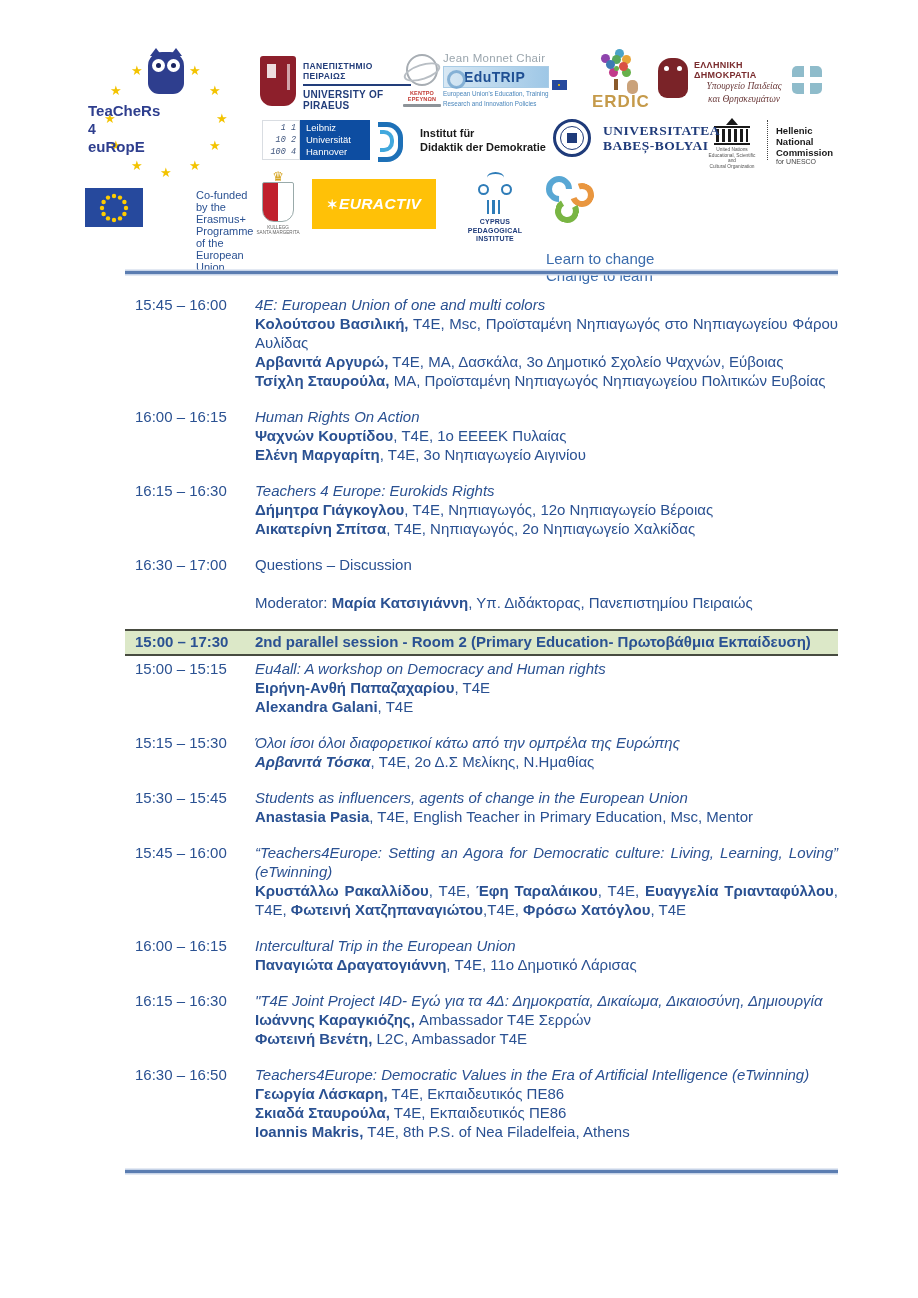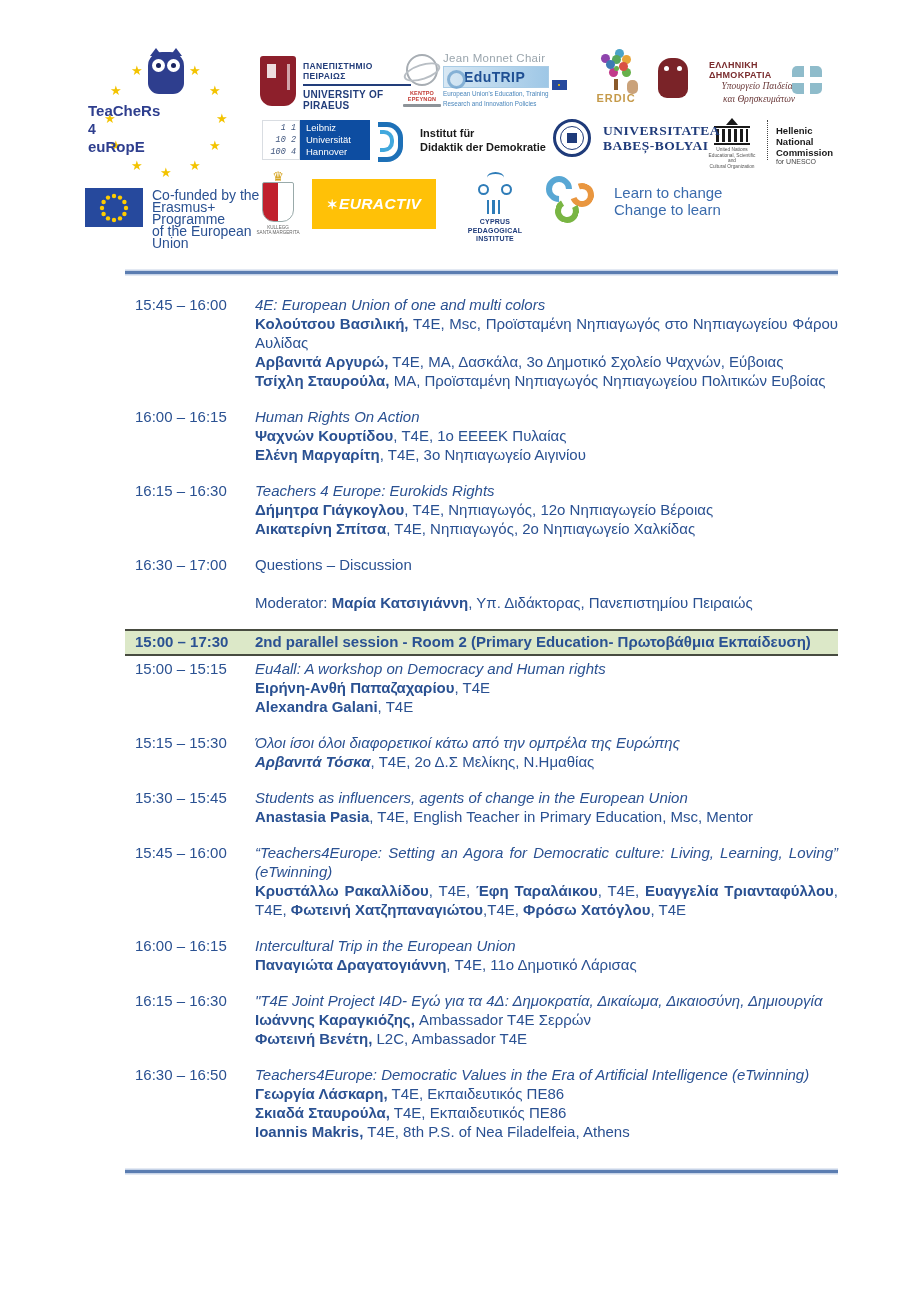--- a/index.html
+++ b/index.html
@@ -29,21 +29,21 @@
   .t4e-t2{top:75px;font-size:14px;}
   .t4e-t3{top:92px;font-size:15px;}
 
   .erasmus{left:85px;top:188px;width:175px;display:flex;gap:9px;}
   .eu-flag{flex:0 0 58px;width:58px;height:39px;background:#26499d;position:relative;}
   .eu-stars{position:absolute;left:28px;top:19px;width:2px;height:2px;border-radius:50%;
     box-shadow:12px 0 0 1.2px #ffcc00,10.4px 6px 0 1.2px #ffcc00,6px 10.4px 0 1.2px #ffcc00,
     0 12px 0 1.2px #ffcc00,-6px 10.4px 0 1.2px #ffcc00,-10.4px 6px 0 1.2px #ffcc00,
     -12px 0 0 1.2px #ffcc00,-10.4px -6px 0 1.2px #ffcc00,-6px -10.4px 0 1.2px #ffcc00,
     0 -12px 0 1.2px #ffcc00,6px -10.4px 0 1.2px #ffcc00,10.4px -6px 0 1.2px #ffcc00;}
-  .er-text{font-size:14px;line-height:12px;color:#2a5192;padding-top:1px;}
+  .er-text{font-size:11px;line-height:12px;color:#2a5192;padding-top:1px;margin-left:44px;}
 
   .upa{left:260px;top:56px;display:flex;gap:7px;}
   .upa-crest{width:36px;height:50px;background:#8d1f2b;border-radius:3px 3px 12px 12px;position:relative;}
   .upa-crest::before{content:"";position:absolute;left:7px;top:8px;width:9px;height:14px;background:#fff;opacity:.85;}
   .upa-crest::after{content:"";position:absolute;right:6px;top:8px;width:3px;height:26px;background:#fff;opacity:.6;}
   .upa-text{padding-top:5px;width:108px;}
   .upa-gr{font-size:8.5px;font-weight:bold;color:#223d7a;letter-spacing:.4px;}
   .upa-rule{height:2px;background:#223d7a;margin:3px 0 3px;}
   .upa-en{font-size:10px;font-weight:bold;color:#223d7a;letter-spacing:.3px;}
 
@@ -65,23 +65,23 @@
   .mini-eu{left:552px;top:80px;width:15px;height:10px;background:#26499d;position:absolute;}
   .mini-eu::after{content:"";position:absolute;left:6px;top:4px;width:2px;height:2px;border-radius:50%;background:#ffcc00;}
 
   .erdic{left:592px;top:48px;width:48px;text-align:center;}
   .erdic-dots{position:relative;width:5px;height:5px;margin:18px auto 0;border-radius:50%;background:#67b04b;
     box-shadow:7px -2px 0 2px #d94f43,-6px -4px 0 2px #3d7ab5,0 -9px 0 2px #56a85c,
      10px -9px 0 2px #e7a53a,-11px -10px 0 2px #8e44ad,3px -15px 0 2px #4aa3c7,
      -3px 4px 0 2px #c23b8a,10px 4px 0 2px #67b04b;}
   .erdic-trunk{width:4px;height:11px;background:#8a5a2b;margin:8px auto 0;}
   .erdic-owl{position:absolute;right:2px;top:32px;width:11px;height:14px;background:#caa27a;border-radius:5px;}
-  .erdic-name{font-size:11px;font-weight:bold;color:#c59a4a;letter-spacing:1px;margin-top:2px;}
-
-  .ministry{left:658px;top:56px;display:flex;gap:21px;}
+  .erdic-name{font-size:17px;font-weight:bold;color:#c59a4a;letter-spacing:1px;margin-top:2px;}
+
+  .ministry{left:658px;top:56px;display:flex;gap:6px;}
   .min-owl{width:30px;height:40px;background:#7a2328;border-radius:13px 13px 9px 9px;position:relative;margin-top:2px;}
   .min-owl::before{content:"";position:absolute;left:6px;top:8px;width:5px;height:5px;background:#fff;border-radius:50%;}
   .min-owl::after{content:"";position:absolute;right:6px;top:8px;width:5px;height:5px;background:#fff;border-radius:50%;}
   .min-text{width:100px;padding-top:4px;}
   .min-l1{font-size:9px;font-weight:bold;color:#7a2c2e;letter-spacing:.3px;}
   .min-l2,.min-l3{font-family:"Liberation Serif",serif;font-style:italic;font-size:9.5px;color:#6b3a3a;
      text-align:center;line-height:13px;}
   .emblem{left:792px;top:66px;width:30px;height:28px;background:#8fbccb;border-radius:5px;position:relative;}
   .emblem::before{content:"";position:absolute;left:0;top:11px;width:30px;height:6px;background:#fff;}
   .emblem::after{content:"";position:absolute;left:12px;top:0;width:6px;height:28px;background:#fff;}
@@ -136,21 +136,21 @@
   .cyprus{left:455px;top:172px;width:80px;text-align:center;}
   .cy-icon{position:relative;width:44px;height:42px;margin:0 auto;}
   .bird{position:absolute;top:0;left:14px;width:17px;height:9px;border-top:2.5px solid #2e7cb8;
      border-radius:50% 50% 0 0;}
   .vol{position:absolute;top:12px;width:11px;height:11px;border:2.5px solid #2e7cb8;border-radius:50%;box-sizing:border-box;}
   .vl{left:5px}.vr{right:5px}
   .shaft{position:absolute;bottom:0;left:14px;width:16px;height:14px;
      background:repeating-linear-gradient(90deg,#2e7cb8 0 2.5px,#fff 2.5px 5.5px);}
   .cy-text{font-size:7px;font-weight:bold;color:#1f3b7a;line-height:8.5px;margin-top:4px;letter-spacing:.2px;}
 
-  .learn{left:546px;top:176px;display:flex;gap:14px;}
+  .learn{left:546px;top:176px;display:flex;gap:14px;flex-direction:column;}
   .lc-wrap{position:relative;width:54px;height:52px;}
   .lc{position:absolute;border-radius:50%;border-style:solid;box-sizing:border-box;}
   .lc1{left:0;top:0;width:26px;height:26px;border-width:6px;border-color:#58a7d4;border-bottom-color:transparent;transform:rotate(-45deg);}
   .lc2{left:24px;top:7px;width:24px;height:24px;border-width:6px;border-color:#e9963f;border-left-color:transparent;transform:rotate(25deg);}
   .lc3{left:9px;top:23px;width:24px;height:24px;border-width:6px;border-color:#79b543;border-top-color:transparent;transform:rotate(15deg);}
   .learn-text{padding-top:8px;font-size:15px;line-height:17px;color:#3b6cad;}
 
   
   .rule{position:absolute;left:125px;width:713px;height:2.5px;background:#5b7db1;
         box-shadow:0 1.5px 0 #c7d4e8,0 -1.5px 0 #c7d4e8;}

